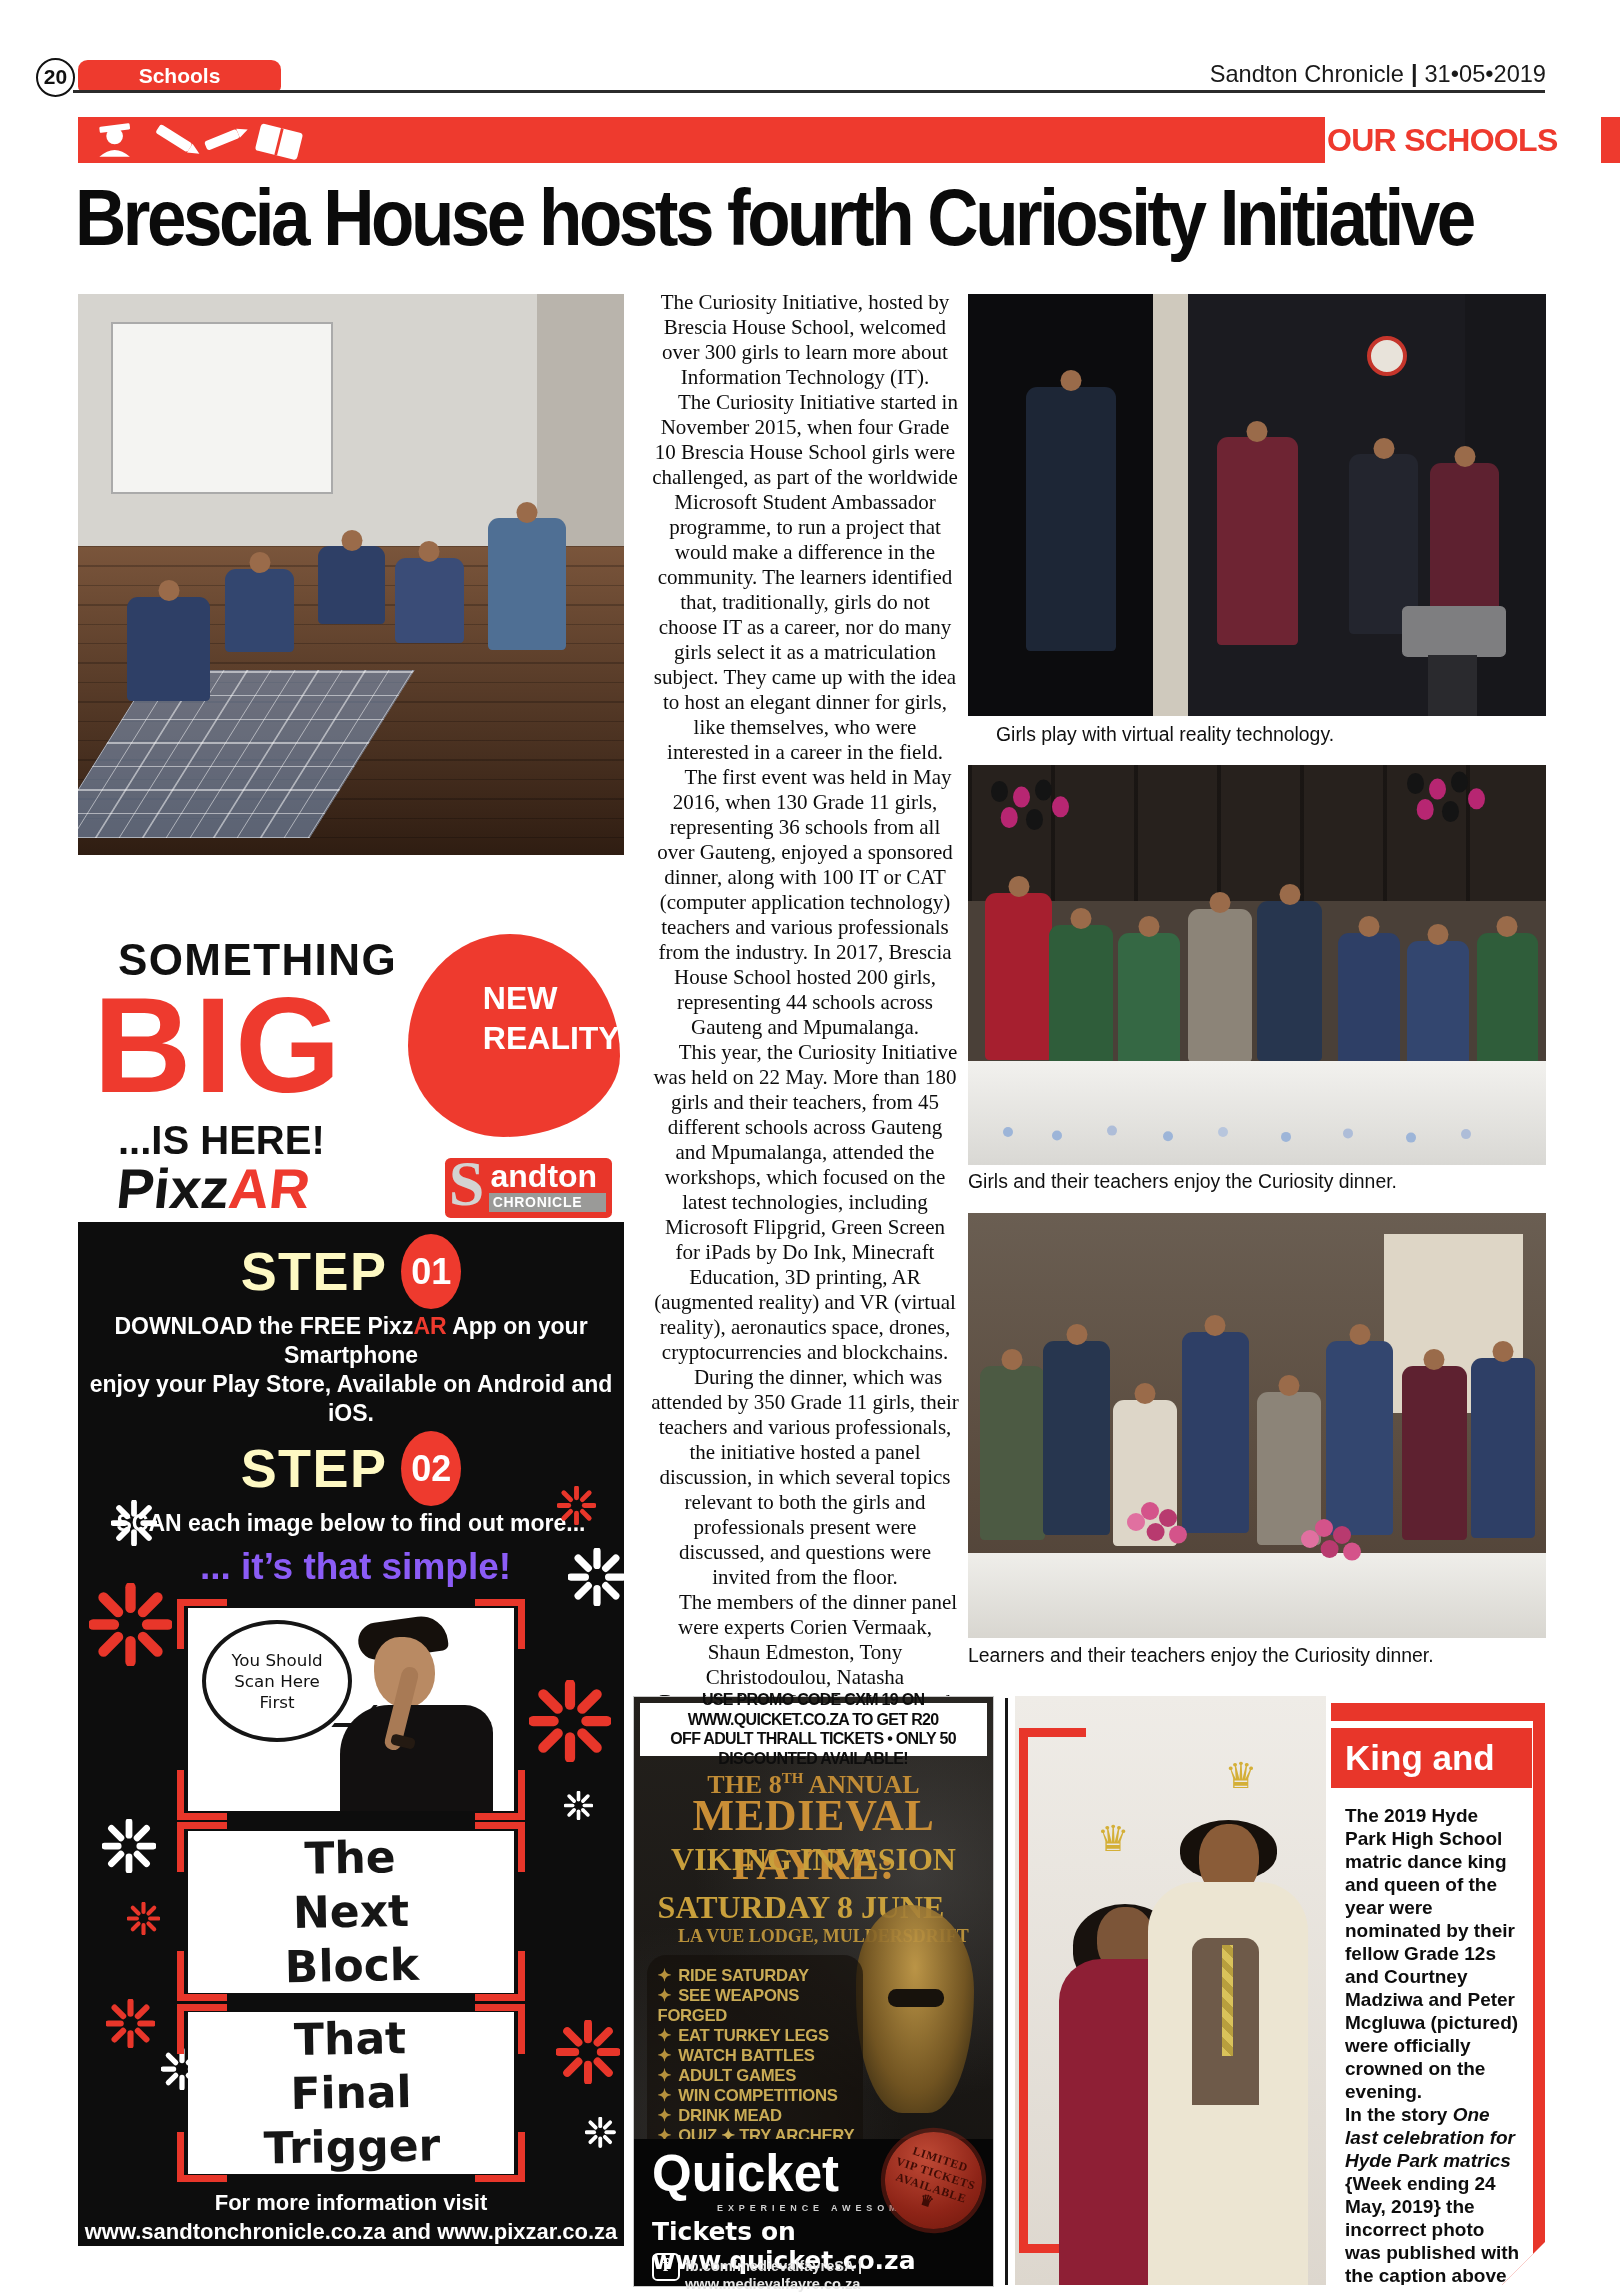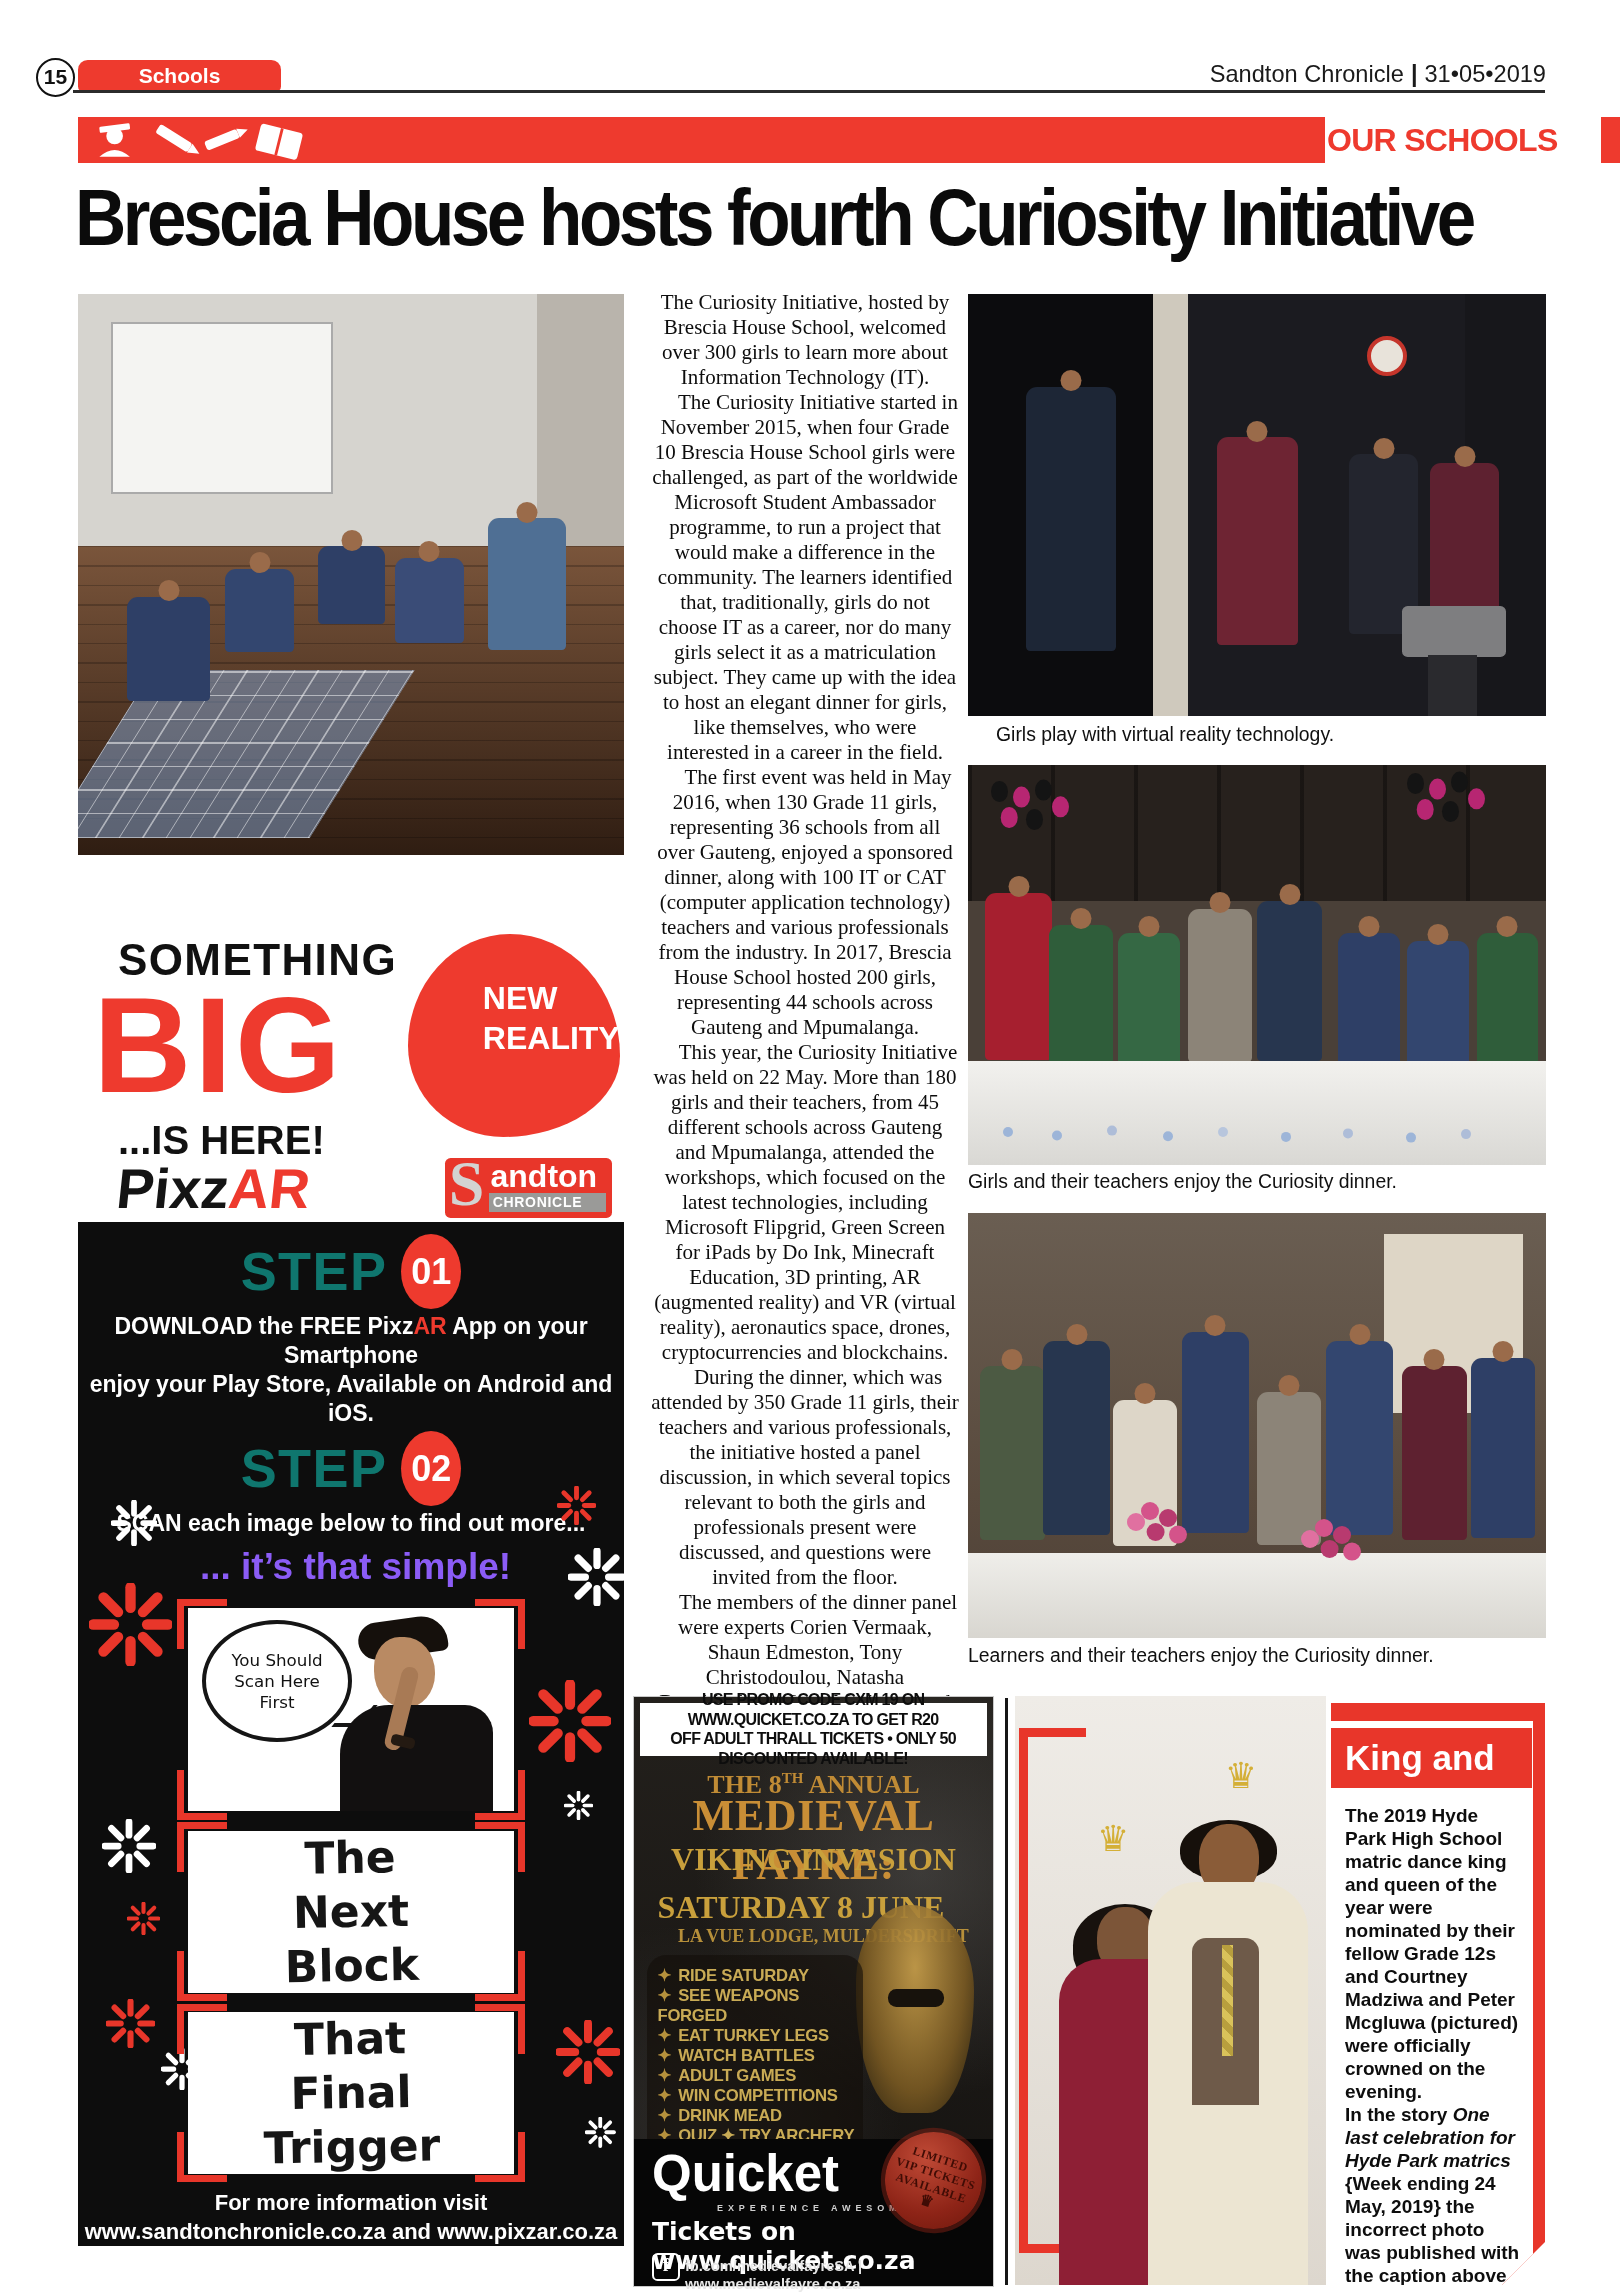--- a/index.html
+++ b/index.html
@@ -77,21 +77,21 @@
   .pxlogo .k{color:#141414;} .pxlogo .r{color:#ee3a2e;}
   .slogo{position:absolute;right:12.5px;top:242px;width:167px;height:60px;background:#e8362a;border-radius:5.6px;}
   .slogo .S{position:absolute;left:4.2px;top:-5.6px;font:700 64px/64px "Liberation Serif",serif;color:#d3d3d1;}
   .slogo .rest{position:absolute;left:46px;top:1.4px;font:700 32px/35px "Liberation Sans",sans-serif;color:#fff;}
   .slogo .strip{position:absolute;left:44px;bottom:5.6px;right:5.6px;height:19.4px;background:#9a9a98;}
   .slogo .chron{font:700 14px/19.4px "Liberation Sans",sans-serif;color:#fff;letter-spacing:0.7px;padding-left:4.2px;}
   
   .blackad{left:78px;top:1222px;width:546px;height:1024px;background:#0d0d0d;display:flex;
            flex-direction:column;align-items:center;padding-top:9.7px;box-sizing:border-box;}
   .steprow{display:flex;align-items:center;gap:14px;margin-top:2.8px;}
-  .stepword{font:700 54px/67px "Liberation Sans",sans-serif;color:#0f766e;letter-spacing:1.4px;text-align:right;}
+  .stepword{font:700 54px/67px "Liberation Sans",sans-serif;color:#fef9c3;letter-spacing:1.4px;text-align:right;}
   .stepnum{width:60px;height:75px;background:#ee3a2e;border-radius:50%;
            font:700 36px/75px "Liberation Sans",sans-serif;color:#fff;text-align:center;}
   .steptxt{margin-top:2.8px;font:700 23px/29px "Liberation Sans",sans-serif;color:#fff;text-align:center;}
   .steptxt .r{color:#ee3a2e;} .steptxt .w{color:#fff;}
   .tagline{margin-top:8.3px;font:700 37px/42px "Liberation Sans",sans-serif;color:#8b5cf6;margin-left:9px;}
   .scan{position:relative;width:326px;background:#fff;margin-top:19.4px;}
   .scan .c{position:absolute;width:43px;height:43px;border:7px solid #e8362a;}
   .scan .tl{top:-8.3px;left:-11px;border-right:none;border-bottom:none;}
   .scan .tr{top:-8.3px;right:-11px;border-left:none;border-bottom:none;}
   .scan .bl{bottom:-8.3px;left:-11px;border-right:none;border-top:none;}
@@ -192,21 +192,21 @@
       <line x1="7" y1="7" x2="14" y2="14"></line>
         <line x1="26" y1="26" x2="33" y2="33"></line>
       <line x1="33" y1="7" x2="26" y2="14"></line>
         <line x1="14" y1="26" x2="7" y2="33"></line>
     </g>
   </defs>
 </svg>
 
 <div id="page">
 
-  <div class="abs pgnum">15</div>
+  <div class="abs pgnum">20</div>
   <div class="abs tab">Schools</div>
   <div class="abs mast">
     <span>Sandton Chronicle</span><span class="sep">|</span><span>31•05•2019</span>
   </div>
   <div class="abs hline"></div>
 
   <div class="abs bbar">
     <svg width="229" height="43" viewBox="0 0 330 62" style="position:absolute;left:12.5px;top:1.4px" fill="#fff">
       <circle cx="34" cy="26" r="12"></circle>
       <rect x="12" y="10" width="44" height="9" rx="2" transform="rotate(-7 34 14)"></rect>

